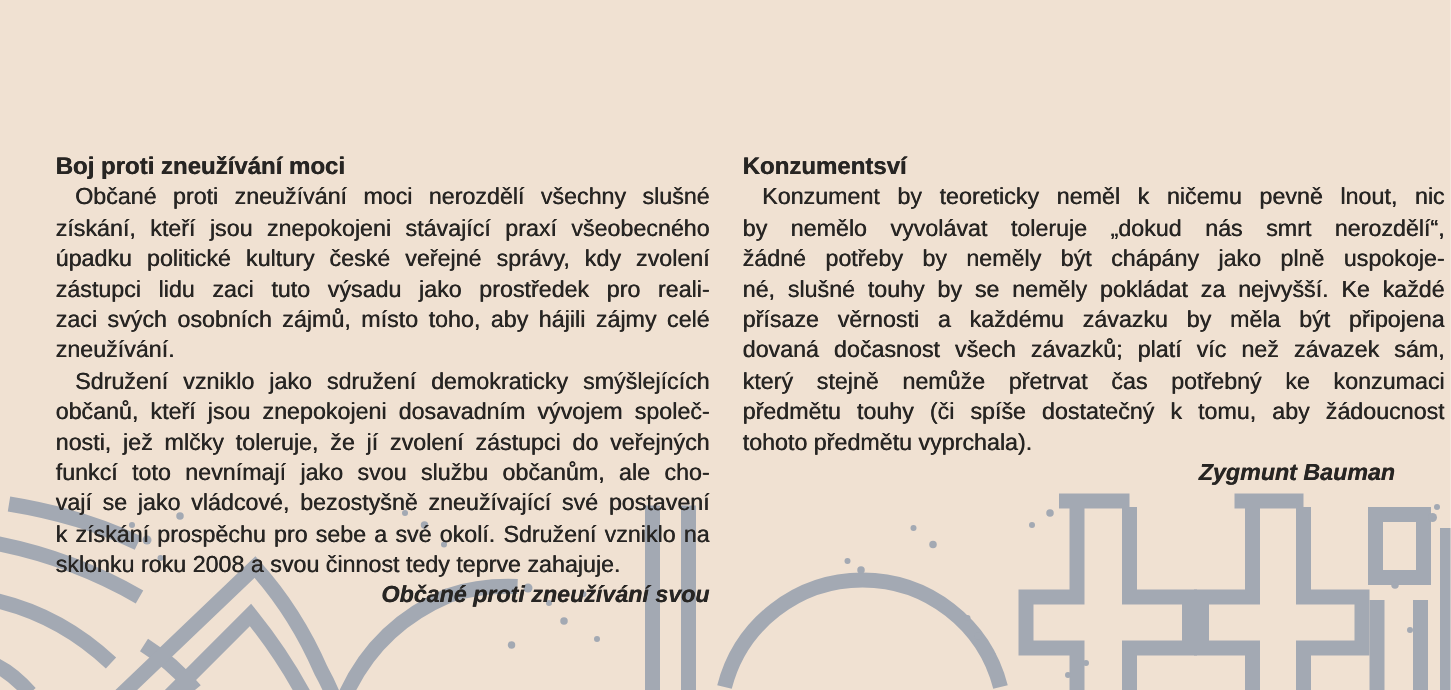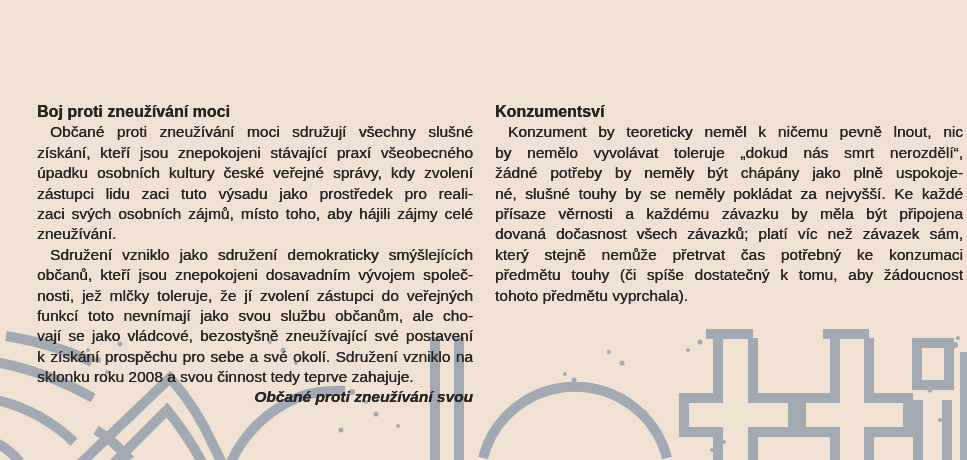--- a/index.html
+++ b/index.html
@@ -110,23 +110,23 @@
         <circle cx="940" cy="420" r="2"></circle>
       <circle cx="955" cy="345" r="3"></circle>
         <circle cx="958" cy="338" r="2"></circle>
     </g>
   </svg>
 
   <div class="col col-left">
     <h2 class="heading">Boj proti zneužívání moci</h2>
     <div>
         <div class="para">
-          <div class="line first">Občané proti zneužívání moci sdružují všechny slušné</div>
+          <div class="line first">Občané proti zneužívání moci nerozdělí všechny slušné</div>
           <div class="line">získání, kteří jsou znepokojeni stávající praxí všeobecného</div>
-          <div class="line">úpadku osobních kultury české veřejné správy, kdy zvolení</div>
+          <div class="line">úpadku politické kultury české veřejné správy, kdy zvolení</div>
           <div class="line">zástupci lidu zaci tuto výsadu jako prostředek pro reali-</div>
           <div class="line">zaci svých osobních zájmů, místo toho, aby hájili zájmy celé</div>
           <div class="line last">zneužívání.</div>
         </div>
         <div class="para">
           <div class="line first">Sdružení vzniklo jako sdružení demokraticky smýšlejících</div>
           <div class="line">občanů, kteří jsou znepokojeni dosavadním vývojem společ-</div>
           <div class="line">nosti, jež mlčky toleruje, že jí zvolení zástupci do veřejných</div>
           <div class="line">funkcí toto nevnímají jako svou službu občanům, ale cho-</div>
           <div class="line">vají se jako vládcové, bezostyšně zneužívající své postavení</div>
@@ -145,15 +145,16 @@
           <div class="line">by nemělo vyvolávat toleruje „dokud nás smrt nerozdělí“,</div>
           <div class="line">žádné potřeby by neměly být chápány jako plně uspokoje-</div>
           <div class="line">né, slušné touhy by se neměly pokládat za nejvyšší. Ke každé</div>
           <div class="line">přísaze věrnosti a každému závazku by měla být připojena</div>
           <div class="line">dovaná dočasnost všech závazků; platí víc než závazek sám,</div>
           <div class="line">který stejně nemůže přetrvat čas potřebný ke konzumaci</div>
           <div class="line">předmětu touhy (či spíše dostatečný k tomu, aby žádoucnost</div>
           <div class="line last">tohoto předmětu vyprchala).</div>
         </div>
       </div>
+    <div class="signature">Zygmunt Bauman</div>
   </div>
 
 </div>
 
 </body></html>

